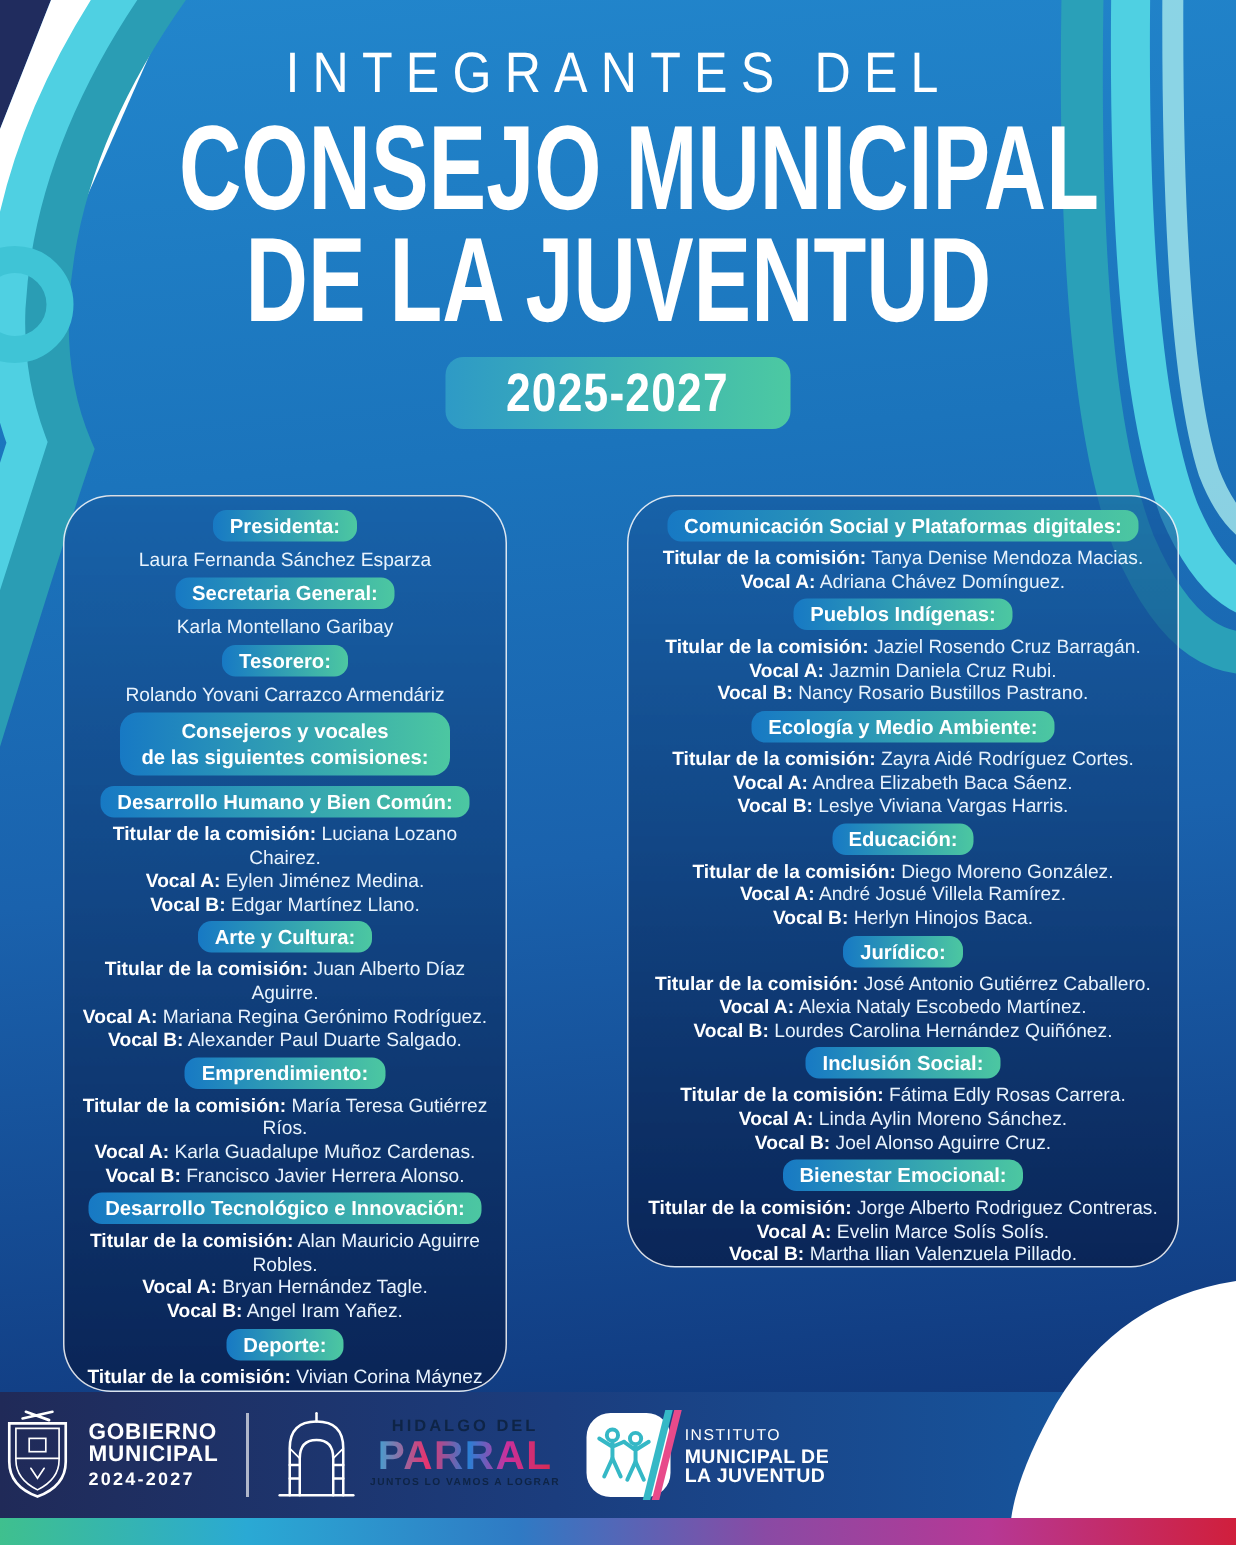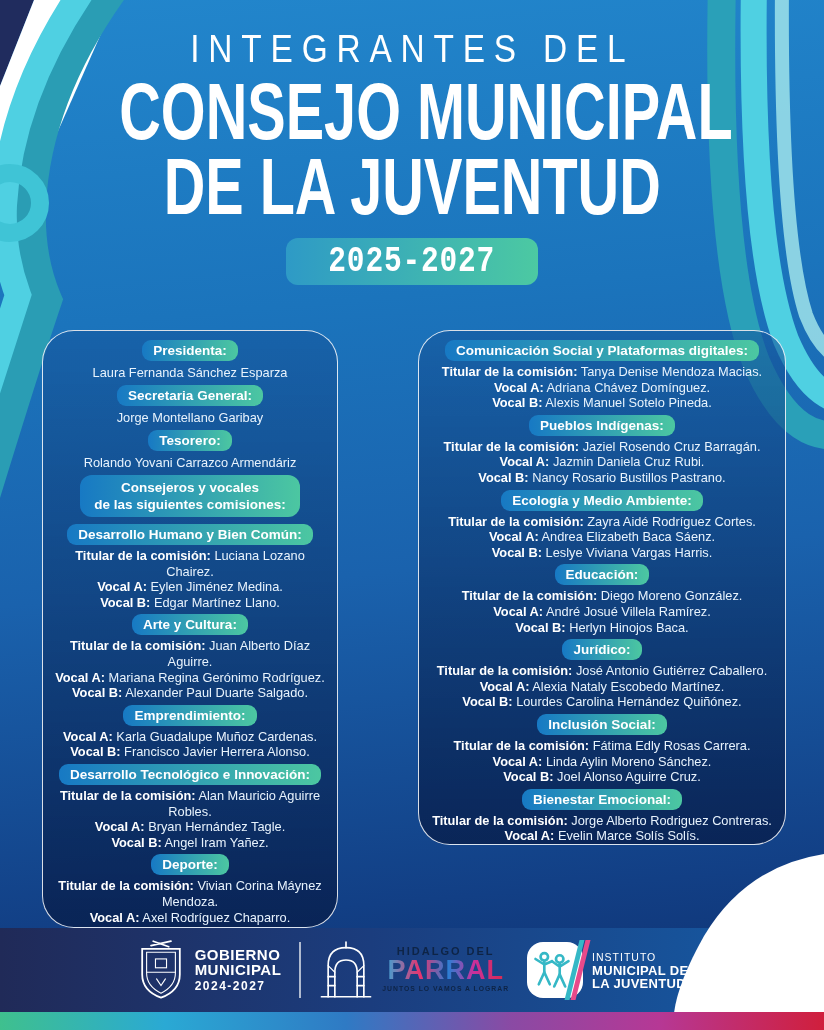--- a/index.html
+++ b/index.html
@@ -10,40 +10,40 @@
   }
   svg.decor,svg.fg{position:absolute;left:0;top:0;width:824px;height:1030px;pointer-events:none;}
   svg.decor{z-index:0;}
   svg.fg{z-index:4;}
   header.titleblock{position:absolute;top:24px;left:0;width:100%;text-align:center;z-index:2;}
   .t1{height:50px;line-height:50px;}
   .t1 span{display:inline-block;font-size:38px;font-weight:400;letter-spacing:10px;transform:scaleX(.88);white-space:nowrap;color:#fff;}
   .t2{height:75px;line-height:75px;}
   .t2 span{display:inline-block;font-size:80px;font-weight:800;transform:scaleX(.72);white-space:nowrap;letter-spacing:0;}
   .badgewrap{margin-top:14px;}
-  .badge{display:inline-block;background:linear-gradient(90deg,#2e9ac6,#4cc9a2);border-radius:12px;padding:3px 24px;font-family:Liberation Mono, monospace;}
+  .badge{display:inline-block;background:linear-gradient(90deg,#2e9ac6,#4cc9a2);border-radius:12px;padding:3px 24px;}
   .badge span{display:inline-block;font-size:36px;font-weight:800;transform:scaleX(.82);letter-spacing:1px;}
   .card{
     position:absolute;box-sizing:border-box;z-index:2;
     border:1.5px solid rgba(255,255,255,.85);border-radius:32px;
     background:linear-gradient(180deg,rgba(22,88,158,.60) 0%,rgba(8,30,75,.80) 100%);
     padding:9px 8px;display:flex;flex-direction:column;align-items:center;gap:4px;
     overflow:hidden;text-align:center;
   }
   .card-left{left:42px;top:330px;width:296px;height:598px;}
   .card-right{left:418px;top:330px;width:368px;height:515px;}
   .pill{display:inline-block;background:linear-gradient(90deg,#1779c4,#4cc7a1);border-radius:9px;padding:2px 11px;font-weight:700;font-size:13.5px;color:#fff;margin-bottom:3px;line-height:17px;}
   .pill-intro{padding:4px 14px;border-radius:12px;}
   .line{font-size:12.8px;line-height:15.6px;color:#e8f3fd;}
   .line b{font-weight:700;color:#fff;}
   .officer .line{line-height:17px;}
   footer.band{
     position:absolute;left:0;top:928px;width:824px;height:84px;z-index:3;
     background:linear-gradient(90deg,#202a58 0%,#1b3d7e 45%,#155ca6 100%);
-    display:flex;align-items:center;justify-content:center;gap:18px;
+    display:flex;align-items:center;justify-content:flex-start;gap:18px;
   }
   .logo{display:flex;align-items:center;gap:9px;}
   .vdiv{width:2px;height:56px;background:rgba(255,255,255,.65);}
   .gob-text{text-align:left;line-height:15px;}
   .g1{font-size:15px;font-weight:800;letter-spacing:.5px;}
   .g2{font-size:12px;font-weight:600;letter-spacing:1.5px;margin-top:2px;}
   .parral-text{text-align:center;line-height:12px;}
   .p1{font-size:11px;font-weight:800;color:#0e2446;letter-spacing:2px;}
   .p2{font-size:27px;font-weight:800;letter-spacing:1px;line-height:26px;
       background:linear-gradient(90deg,#2ab0e0 0%,#e8336e 30%,#2a7fd4 52%,#c9309c 72%,#d92b45 100%);
@@ -81,21 +81,21 @@
     </div>
   </header>
 
   <section class="card card-left">
     <div class="officer">
       <span class="pill"><span>Presidenta:</span></span>
       <div class="line">Laura Fernanda Sánchez Esparza</div>
     </div>
     <div class="officer">
       <span class="pill"><span>Secretaria General:</span></span>
-      <div class="line">Jorge Montellano Garibay</div>
+      <div class="line">Karla Montellano Garibay</div>
     </div>
     <div class="officer">
       <span class="pill"><span>Tesorero:</span></span>
       <div class="line">Rolando Yovani Carrazco Armendáriz</div>
     </div>
     <div>
       <span class="pill pill-intro">
         <span style="display:block">Consejeros y vocales</span>
         <span style="display:block">de las siguientes comisiones:</span>
       </span>
@@ -108,20 +108,21 @@
       <div class="line"><b>Vocal B:</b> <span>Edgar Martínez Llano.</span></div>
     </div>
     <div class="section">
       <span class="pill"><span>Arte y Cultura:</span></span>
       <div class="line"><b>Titular de la comisión:</b> <span>Juan Alberto Díaz Aguirre.</span></div>
       <div class="line"><b>Vocal A:</b> <span>Mariana Regina Gerónimo Rodríguez.</span></div>
       <div class="line"><b>Vocal B:</b> <span>Alexander Paul Duarte Salgado.</span></div>
     </div>
     <div class="section">
       <span class="pill"><span>Emprendimiento:</span></span>
+      <div class="line"><b>Titular de la comisión:</b> <span>María Teresa Gutiérrez Ríos.</span></div>
       <div class="line"><b>Vocal A:</b> <span>Karla Guadalupe Muñoz Cardenas.</span></div>
       <div class="line"><b>Vocal B:</b> <span>Francisco Javier Herrera Alonso.</span></div>
     </div>
     <div class="section">
       <span class="pill"><span>Desarrollo Tecnológico e Innovación:</span></span>
       <div class="line"><b>Titular de la comisión:</b> <span>Alan Mauricio Aguirre Robles.</span></div>
       <div class="line"><b>Vocal A:</b> <span>Bryan Hernández Tagle.</span></div>
       <div class="line"><b>Vocal B:</b> <span>Angel Iram Yañez.</span></div>
     </div>
     <div class="section">
@@ -136,21 +137,20 @@
       
       
     </div>
   </section>
 
   <section class="card card-right">
     <div class="section">
       <span class="pill"><span>Comunicación Social y Plataformas digitales:</span></span>
       <div class="line"><b>Titular de la comisión:</b> <span>Tanya Denise Mendoza Macias.</span></div>
       <div class="line"><b>Vocal A:</b> <span>Adriana Chávez Domínguez.</span></div>
-      <div class="line"><b>Vocal B:</b> <span>Alexis Manuel Sotelo Pineda.</span></div>
     </div>
     <div class="section">
       <span class="pill"><span>Pueblos Indígenas:</span></span>
       <div class="line"><b>Titular de la comisión:</b> <span>Jaziel Rosendo Cruz Barragán.</span></div>
       <div class="line"><b>Vocal A:</b> <span>Jazmin Daniela Cruz Rubi.</span></div>
       <div class="line"><b>Vocal B:</b> <span>Nancy Rosario Bustillos Pastrano.</span></div>
     </div>
     <div class="section">
       <span class="pill"><span>Ecología y Medio Ambiente:</span></span>
       <div class="line"><b>Titular de la comisión:</b> <span>Zayra Aidé Rodríguez Cortes.</span></div>

